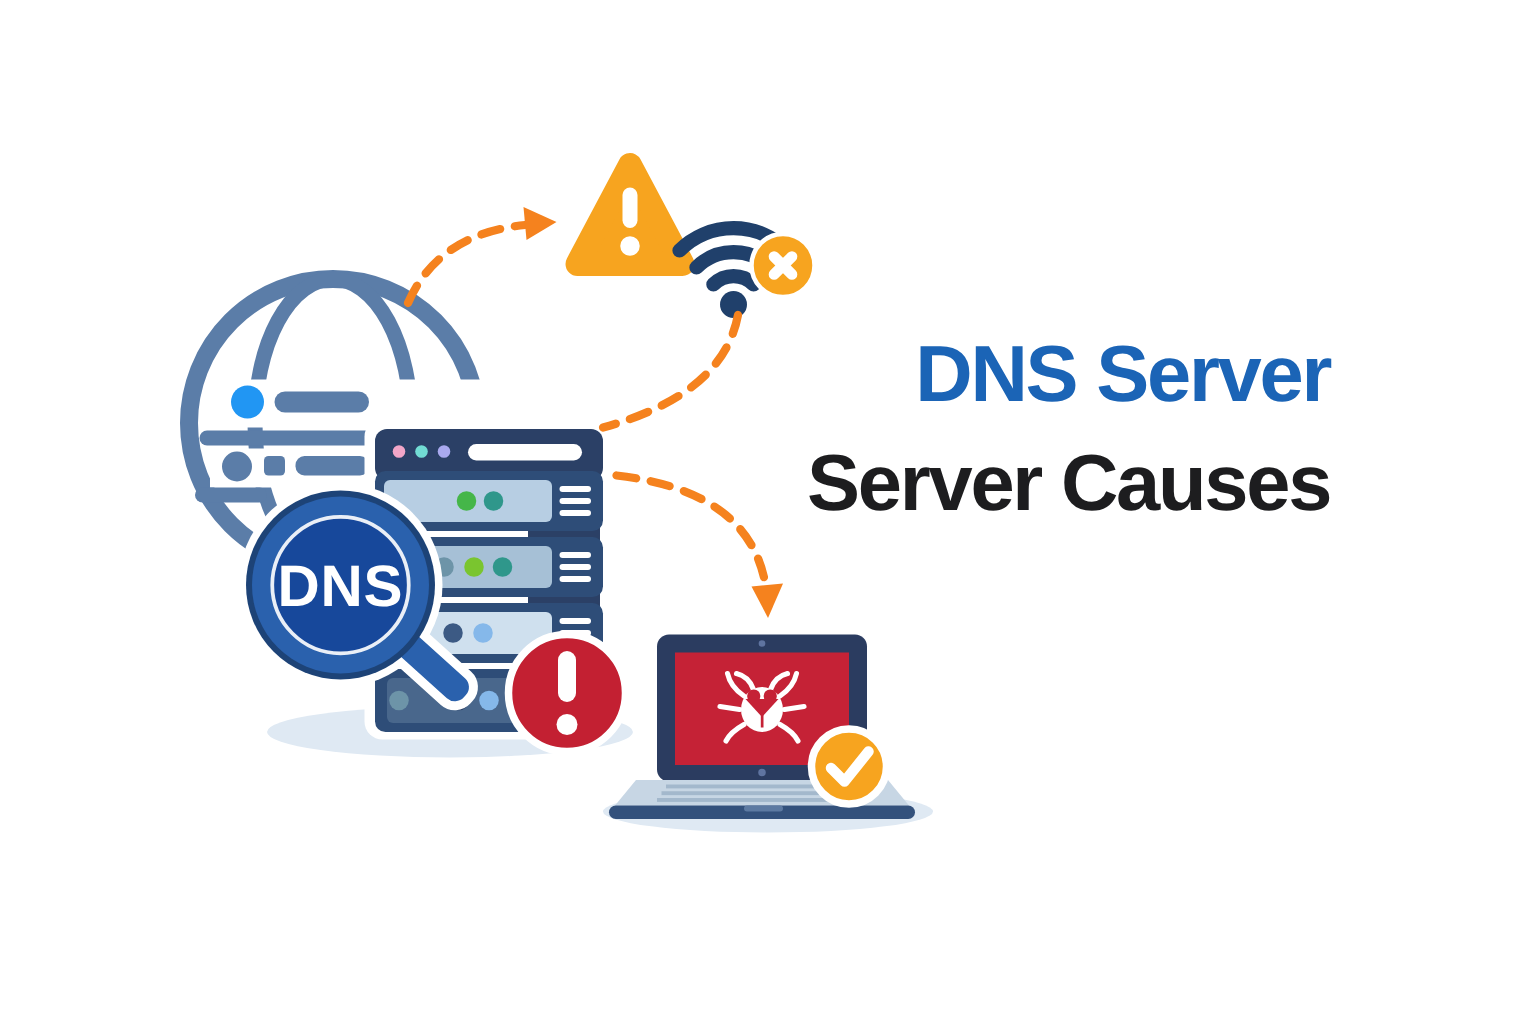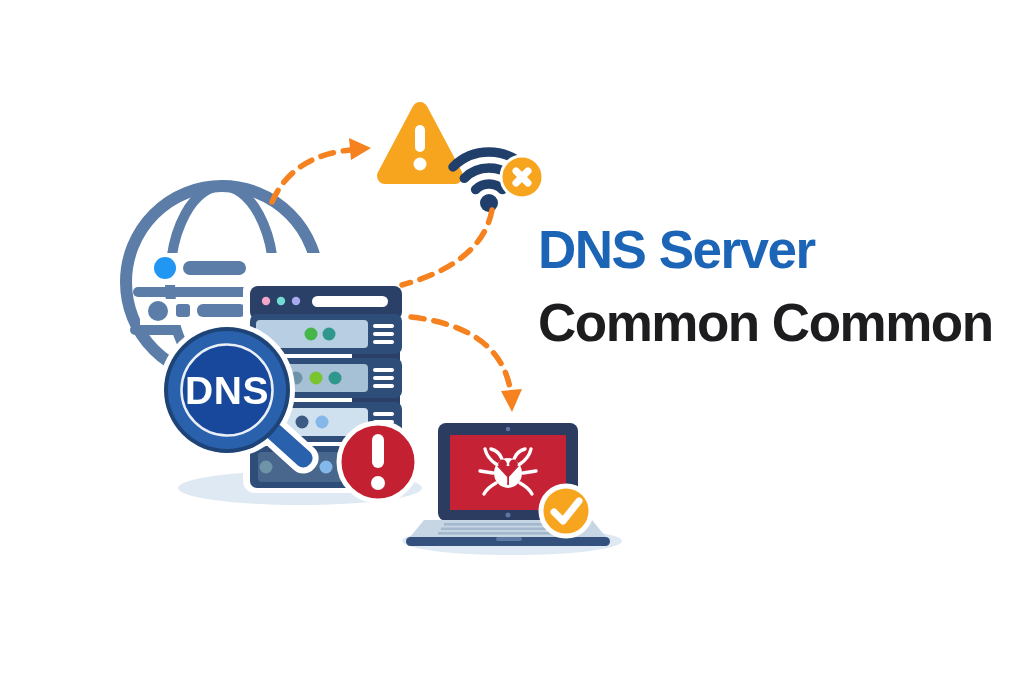--- a/index.html
+++ b/index.html
@@ -7,21 +7,21 @@
     position:relative;width:1024px;height:683px;overflow:hidden;
     background:var(--bg,#ffffff);
     font-family:"Liberation Sans","DejaVu Sans",sans-serif;
   }
   .scene{position:absolute;left:0;top:0;}
   .headline{
     position:absolute;left:538px;top:213px;
     font-weight:bold;font-size:53px;line-height:73px;letter-spacing:-1.5px;
     white-space:nowrap;
   }
-  .hl-blue{color:var(--title-blue,#1b64b6);}
+  .hl-blue{color:var(--title-blue,#1b64b6);text-align:right;}
   .hl-dark{color:var(--title-dark,#1d1d1f);}
 
   
   .f-steel{fill:var(--steel)}        .f-gdot{fill:var(--globe-dot)}
   .f-navy{fill:var(--navy)}          .f-navyd{fill:var(--navy-dark)}
   .f-panel{fill:var(--panel)}        .f-panel2{fill:var(--panel2)}
   .f-panel3{fill:var(--panel3)}      .f-panel4{fill:var(--panel4)}
   .f-white{fill:var(--white)}        .f-green{fill:var(--green)}
   .f-greenb{fill:var(--green-bright)}.f-teal{fill:var(--teal)}
   .f-pink{fill:var(--pink)}          .f-cyan{fill:var(--cyan)}
@@ -218,16 +218,16 @@
     </g>
     <path d="M 492 210 Q 482 263 402 285" class="s-arrow dash"></path>
     <g>
       <path d="M 411 317 Q 498 327 510 388" class="s-arrow dash"></path>
       <polygon points="512,412 501,391 522,389" class="f-arrow"></polygon>
     </g>
   </svg>
 
   <div class="headline">
     <div class="hl-blue">DNS Server</div>
-    <div class="hl-dark">Common Common</div>
+    <div class="hl-dark">Server Causes</div>
   </div>
 
 </div>
 
 </body></html>

